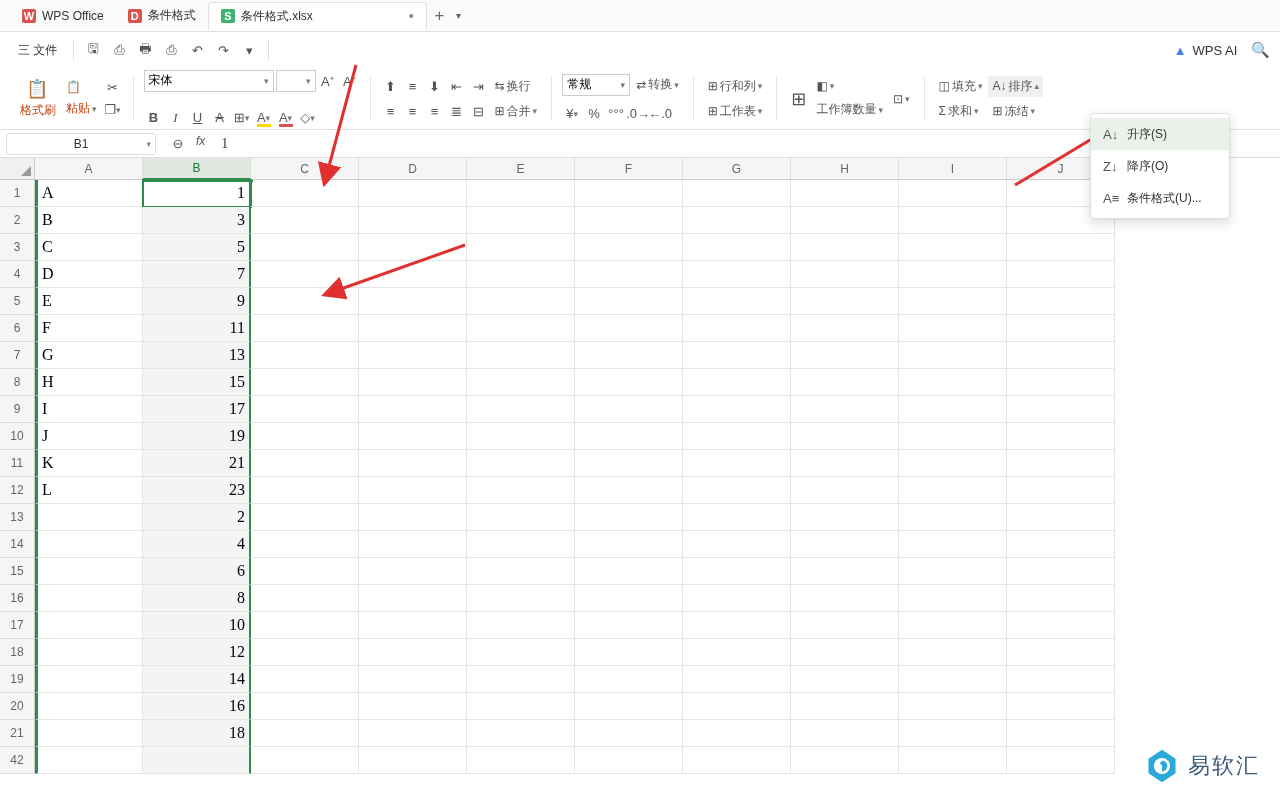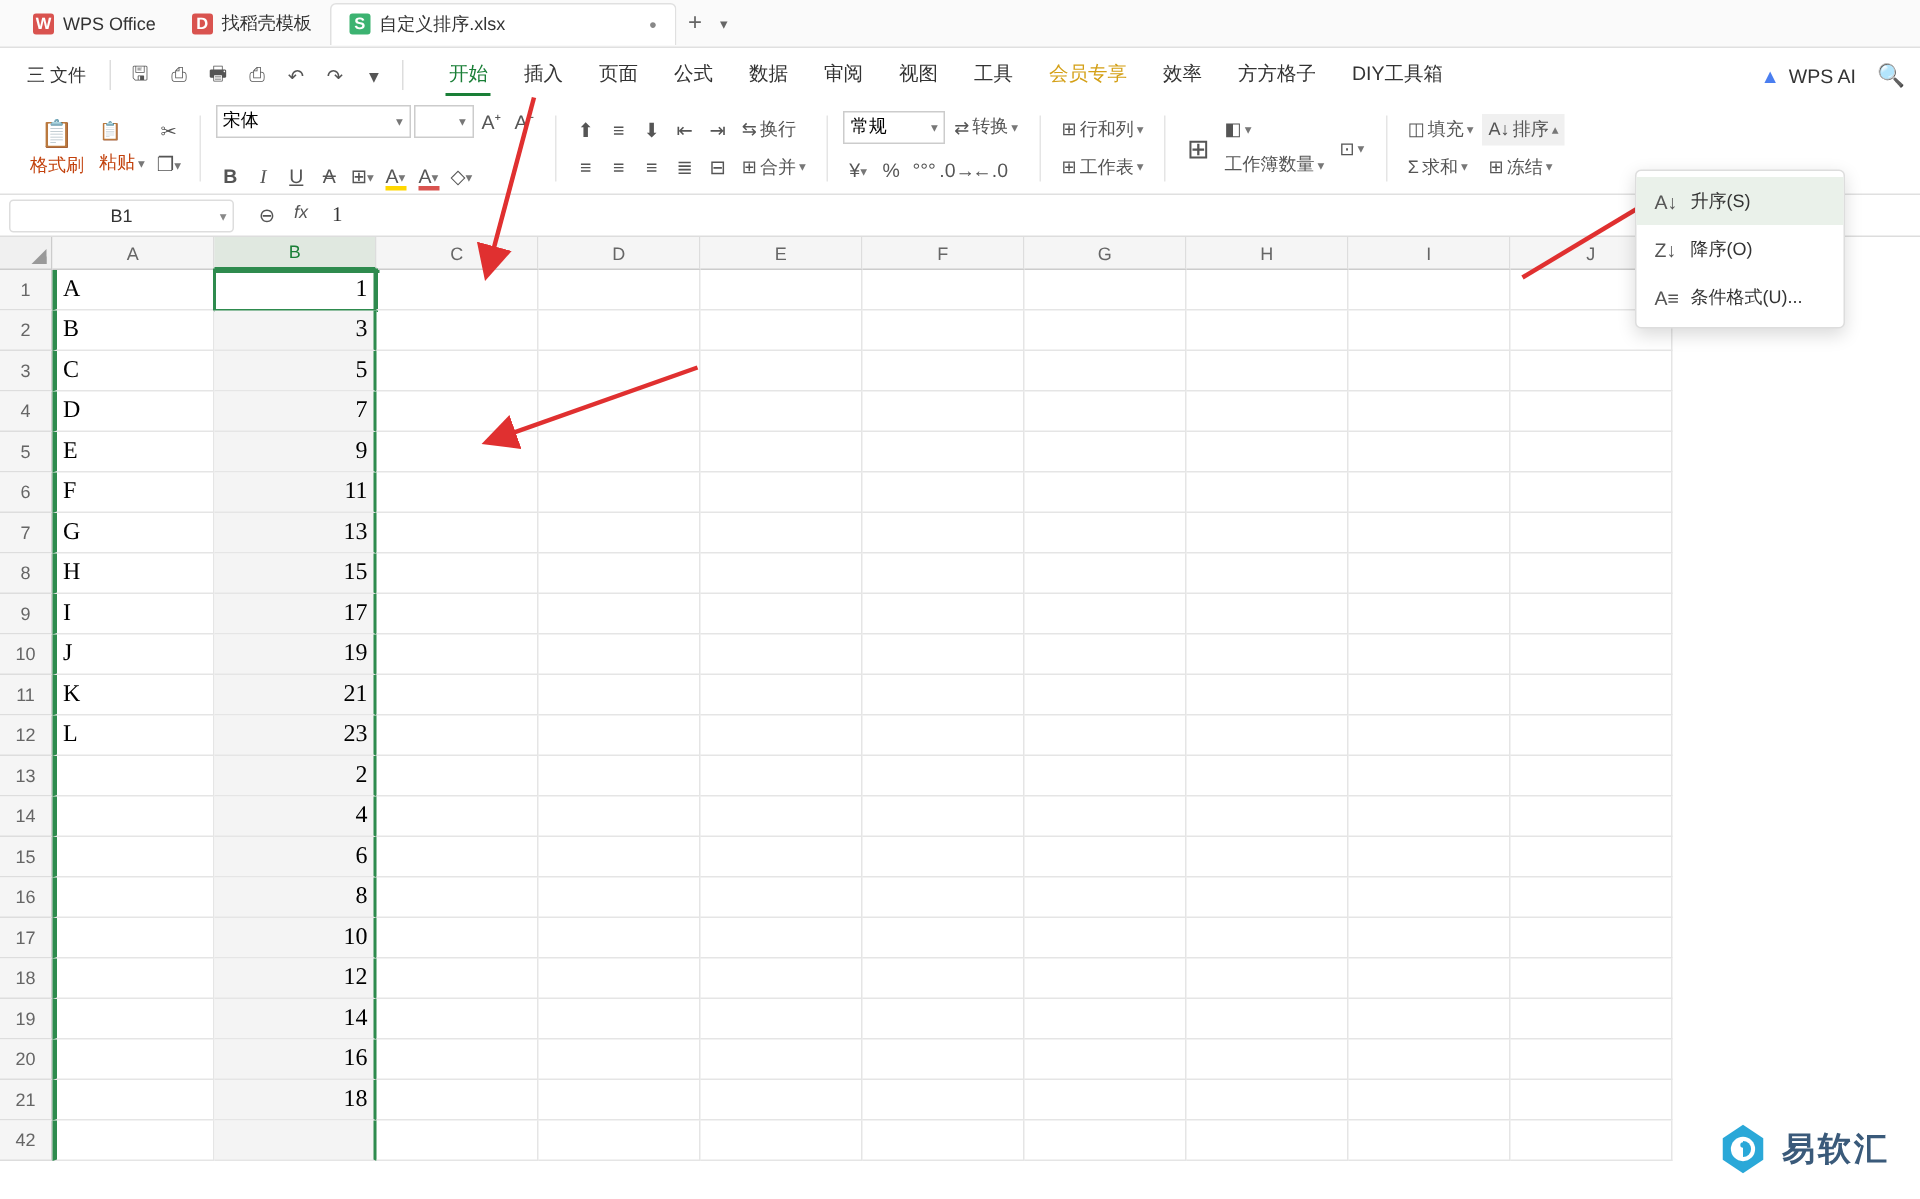--- a/index.html
+++ b/index.html
@@ -65,69 +65,55 @@
 .cell.colB.active{background:#fff;outline:2px solid #2e8b4e;outline-offset:-1px;}
 .col-b-border{position:absolute;left:143px;top:22px;width:110px;border-top:2px solid #2e8b4e;pointer-events:none;}
 .sort-menu{position:absolute;right:50px;top:113px;width:140px;background:#fff;border:1px solid #ddd;border-radius:4px;box-shadow:0 4px 12px rgba(0,0,0,0.15);padding:4px 0;z-index:100;}
 .sm-item{height:32px;display:flex;align-items:center;gap:8px;padding:0 12px;font-size:12px;color:#333;cursor:pointer;}
 .sm-item.hover{background:#eaf1ea;}
 .sm-icon{width:16px;font-size:13px;color:#555;}
 .arrow{position:absolute;pointer-events:none;z-index:50;}
 .arrow svg{overflow:visible;}
 .logo{position:absolute;right:20px;bottom:15px;display:flex;align-items:center;gap:8px;}
 .logo-icon{width:36px;height:36px;}
-.logo-text{font-size:22px;font-weight:bold;color:#3a5a7a;letter-spacing:2px;}
+.logo-text{font-size:22px;font-weight:normal;color:#3a5a7a;letter-spacing:2px;}
 .rbtn-txt{font-size:12px;color:#c2410c;}
 </style>
 </head>
 <body>
 
 <div class="tabs">
   <div class="tab">
     <span class="tab-icon tab-w">W</span>
     <span>WPS Office</span>
   </div>
   <div class="tab">
     <span class="tab-icon tab-d">D</span>
-    <span>找稻壳模板</span>
+    <span>条件格式</span>
   </div>
   <div class="tab active">
     <span class="tab-icon tab-s">S</span>
-    <span>自定义排序.xlsx</span>
+    <span>条件格式.xlsx</span>
     <span class="tab-dot" style="margin-left:90px;">•</span>
   </div>
   <div class="tab-add">+</div>
   <div class="tab-dd">▾</div>
 </div>
 
 <div class="toolbar">
   <span class="tb-menu">三 文件</span>
   <span class="tb-sep"></span>
   <span class="tb-icon">🖫</span>
   <span class="tb-icon">⎙</span>
   <span class="tb-icon">🖶</span>
   <span class="tb-icon">⎙</span>
   <span class="tb-icon">↶</span>
   <span class="tb-icon">↷</span>
   <span class="tb-icon">▾</span>
   <span class="tb-sep"></span>
-  <div class="ribbon-tabs">
-    <span class="rtab active">开始</span>
-    <span class="rtab">插入</span>
-    <span class="rtab">页面</span>
-    <span class="rtab">公式</span>
-    <span class="rtab">数据</span>
-    <span class="rtab">审阅</span>
-    <span class="rtab">视图</span>
-    <span class="rtab">工具</span>
-    <span class="rtab premium">会员专享</span>
-    <span class="rtab">效率</span>
-    <span class="rtab">方方格子</span>
-    <span class="rtab">DIY工具箱</span>
-  </div>
   <div class="wpsai">
     <span class="wpsai-icon">▲</span>
     <span>WPS AI</span>
   </div>
   <span class="search-icon">🔍</span>
 </div>
 
 <div class="ribbon">
   <div class="rgroup">
     <div class="rbtn">

